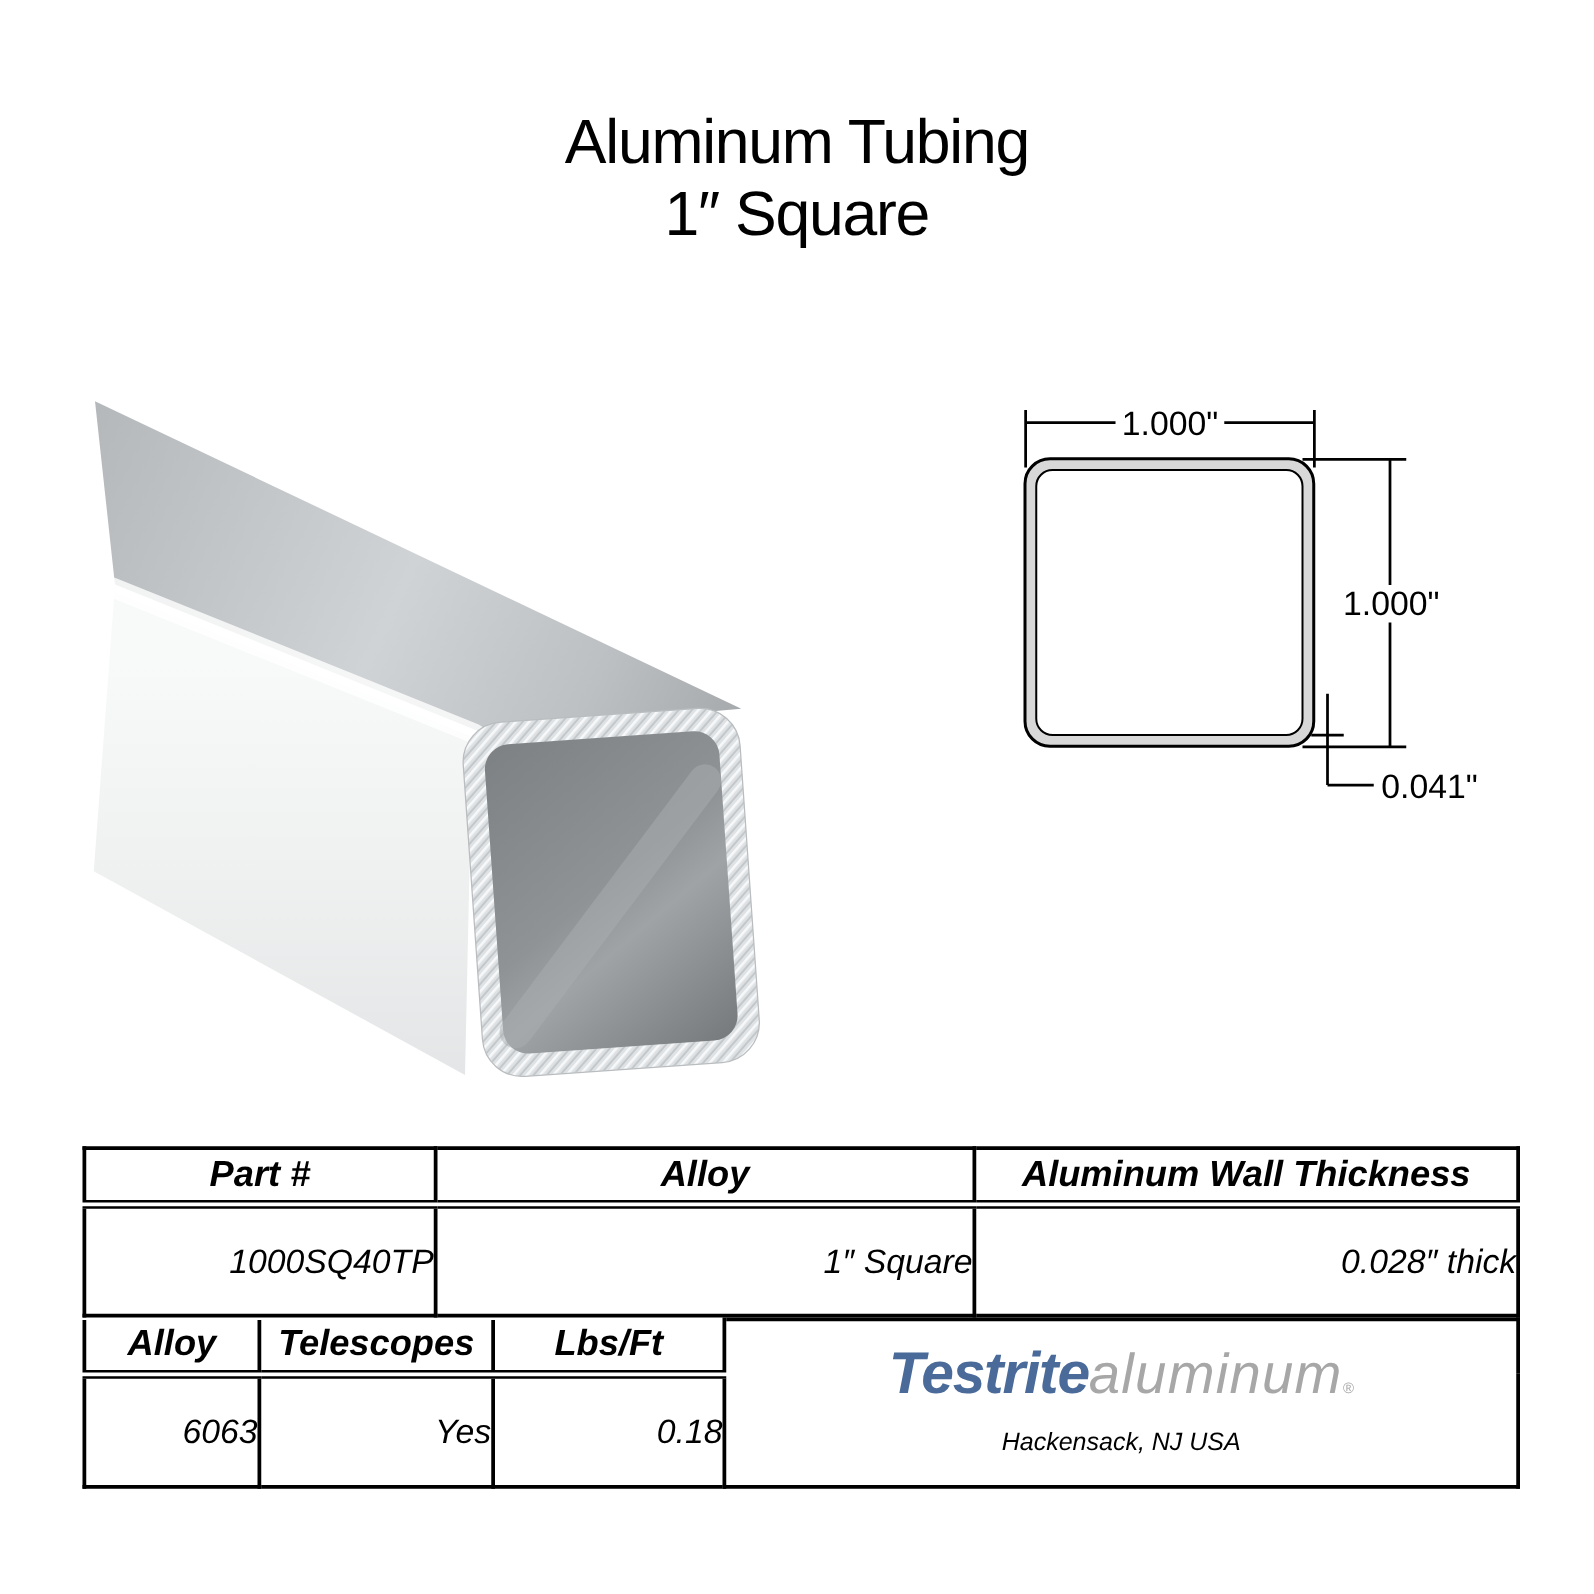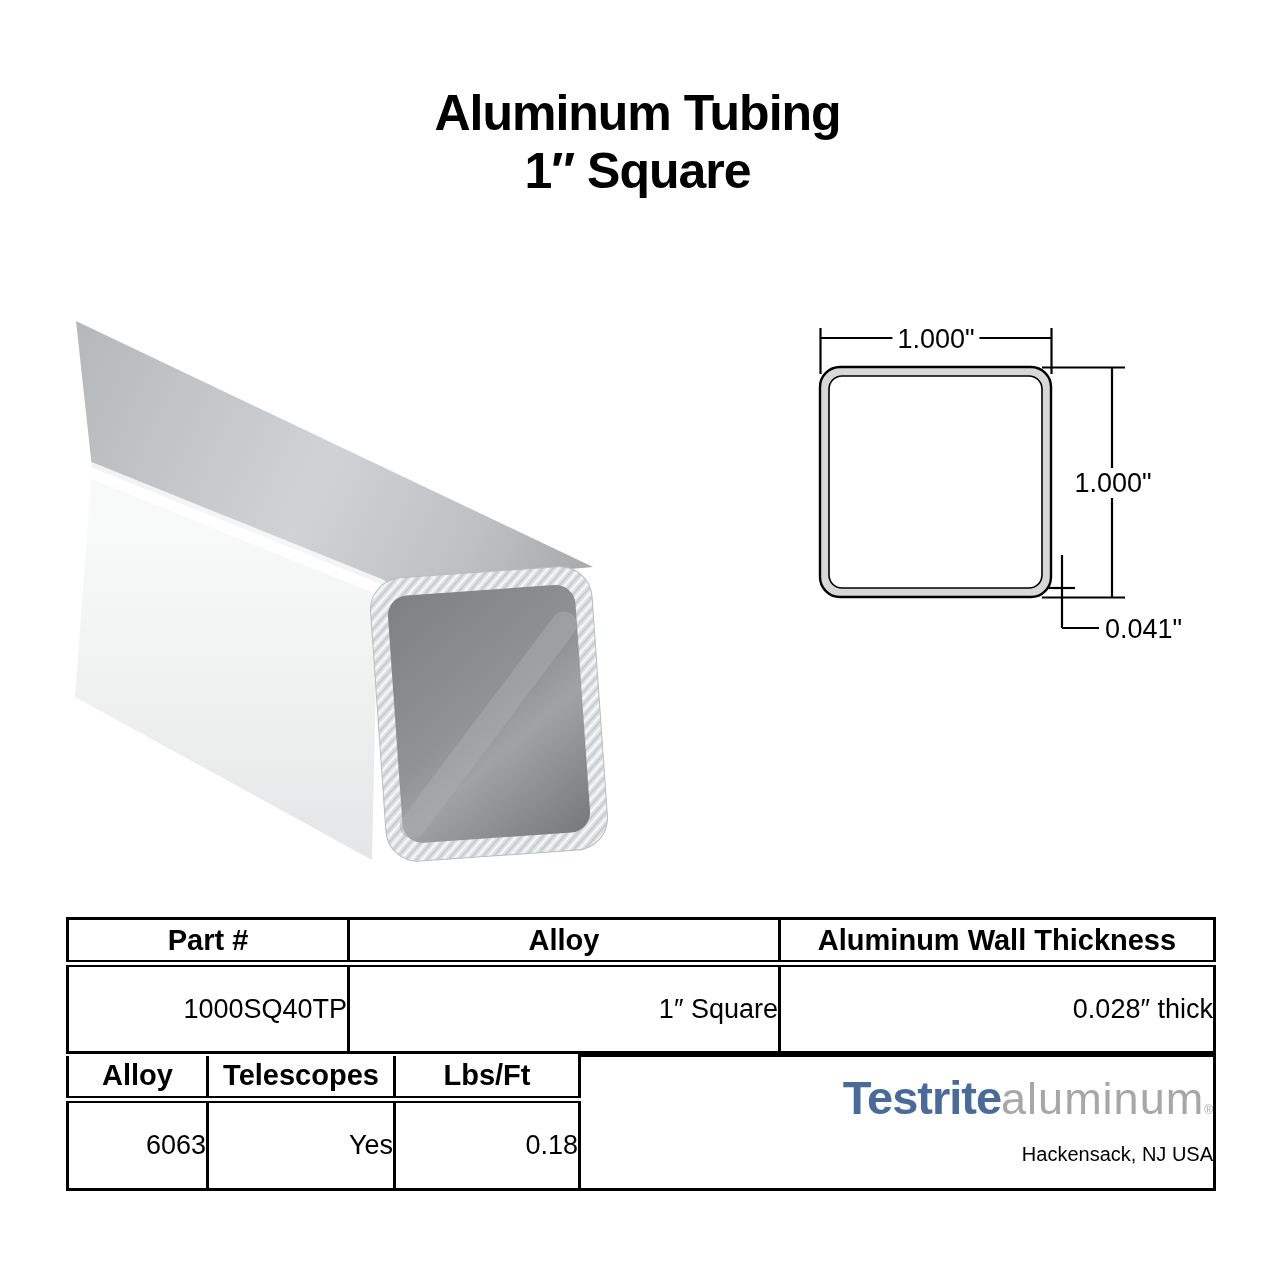--- a/index.html
+++ b/index.html
@@ -2,47 +2,47 @@
 <html><head>
 <meta charset="utf-8">
 <style>
   html,body{margin:0;padding:0;background:#fff;}
   body{
     width:1275px;height:1275px;position:relative;overflow:hidden;
     font-family:"Liberation Sans","DejaVu Sans",sans-serif;color:#000;
   }
   
   .title-block{position:absolute;left:0;right:0;top:84px;text-align:center;}
-  .title-line{font-weight:bold;font-size:50px;line-height:58px;letter-spacing:-1px;}
+  .title-line{font-weight:normal;font-size:50px;line-height:58px;letter-spacing:-1px;}
   
   .photo-wrap{position:absolute;left:60px;top:300px;width:560px;height:580px;}
   
   .diagram-wrap{position:absolute;left:790px;top:310px;width:430px;height:360px;}
   .dim-label{
     position:absolute;background:#ffffff;padding:0 5px;
     font-size:27px;line-height:30px;white-space:nowrap;
     font-family:"Liberation Sans","DejaVu Sans",sans-serif;
   }
   .dim-center{transform:translate(-50%,-50%);}
   .dim-left{transform:translate(0,-50%);}
   
-  .table-wrap{position:absolute;left:66px;top:917px;width:1058px;}
+  .table-wrap{position:absolute;left:66px;top:917px;width:1058px;font-style:italic;}
   table{border-collapse:collapse;table-layout:fixed;width:1147px;}
   table, td, th{border:3px solid #000;}
   th{font-size:29px;font-weight:bold;padding:0;}
   td{font-size:27px;font-weight:normal;padding:0;text-align:right;}
   th{text-align:center;}
   .t1 .hrow th{height:40px;border-bottom:7px double #000;}
   .t1 .vrow td{height:84px;}
   .t2{border-top:none;}
   .t2 .hrow th{height:40px;border-bottom:7px double #000;border-top:none;}
   .t2 .vrow td{height:85px;}
   .t2 td.logo-cell{border-bottom:3px solid #000;vertical-align:middle;}
   
-  .logo-cell{}
+  .logo-cell{text-align:center;}
   .wordmark{white-space:nowrap;line-height:48px;}
   .wm-primary{font-size:47px;font-weight:bold;letter-spacing:-1px;color:#4A6B99;}
   .wm-secondary{font-size:45px;font-weight:normal;letter-spacing:1px;color:#A7A7A7;}
   .wm-reg{font-size:12px;color:#A7A7A7;vertical-align:baseline;}
   .brand-loc{font-size:20px;color:#000;line-height:34px;margin-top:3px;}
 </style>
 </head>
 <body>
 
 <div class="title-block">

